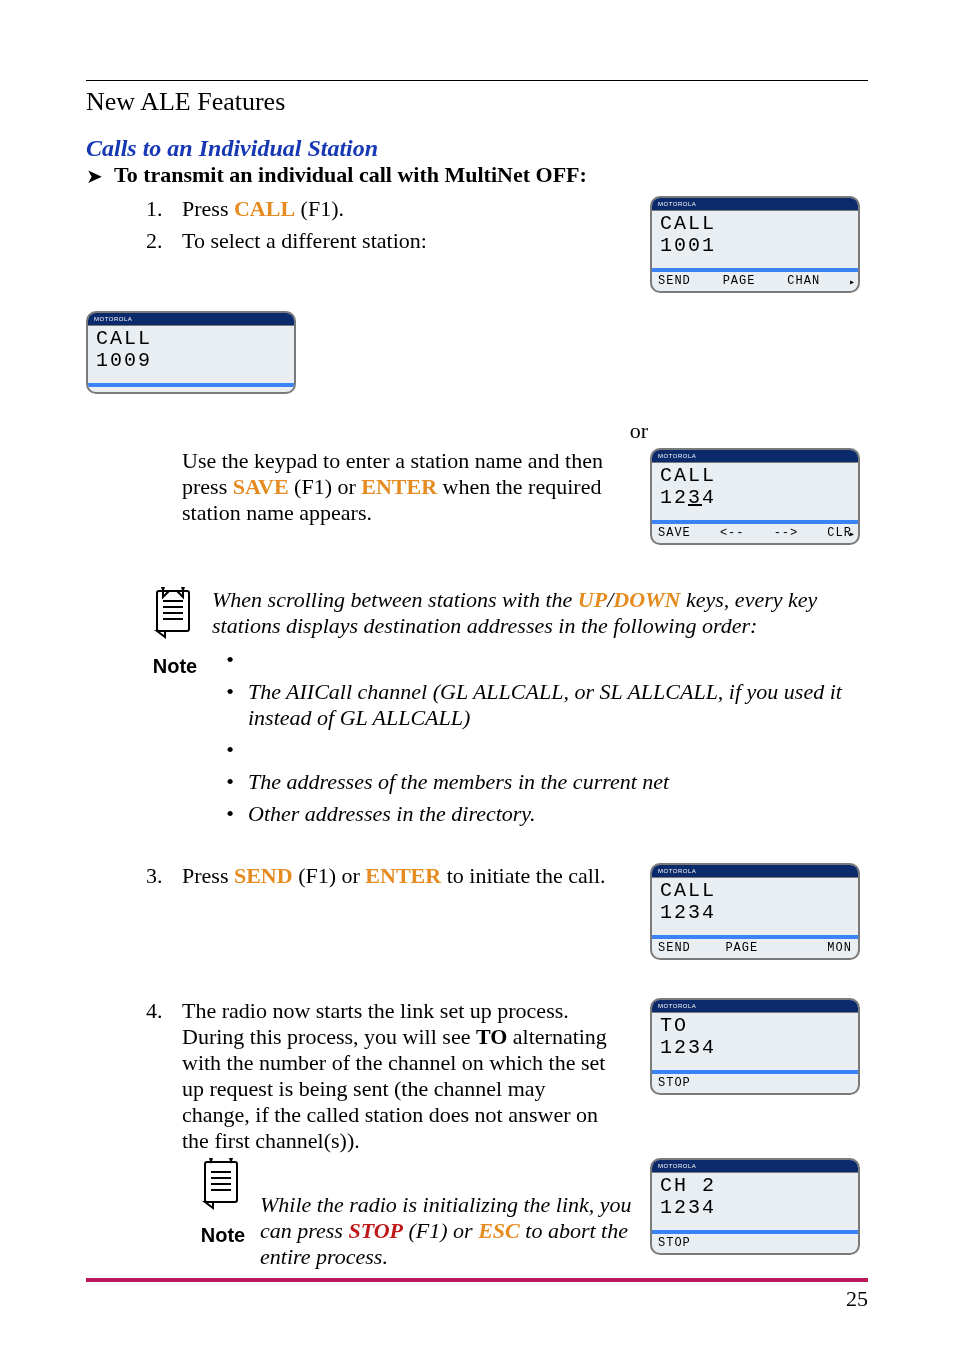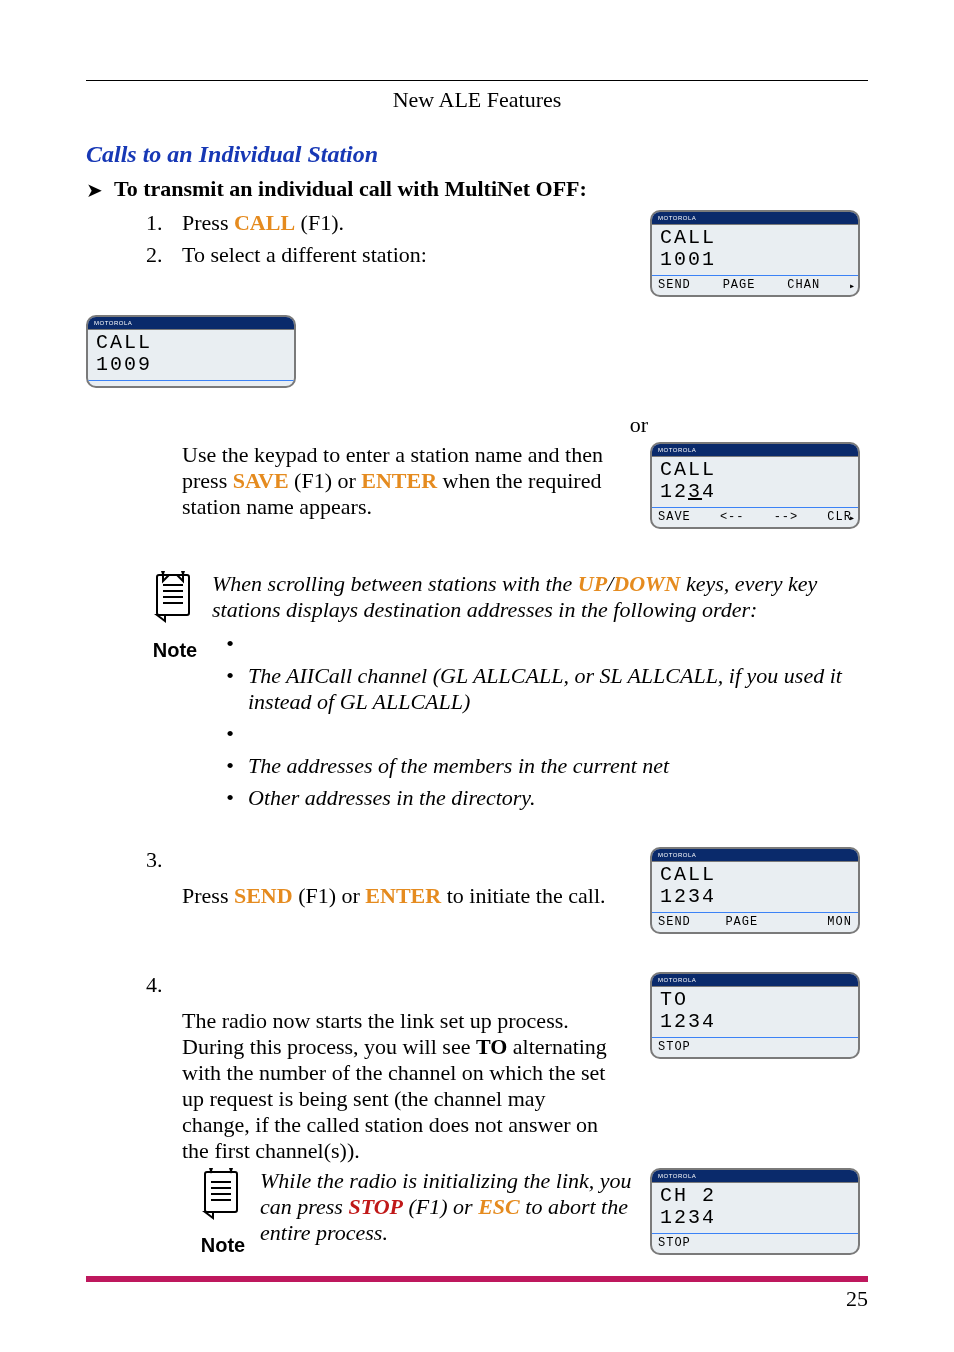--- a/index.html
+++ b/index.html
@@ -15,30 +15,29 @@
     box-sizing: border-box;
     min-height: 1352px;
     display: flex;
     flex-direction: column;
   }
   .header-line {
     border-top: 1px solid #000;
     margin-bottom: 6px;
   }
   .header-text {
-    text-align: center;
-    font-size: 22px;
-    margin-bottom: 28px;
+    text-align: left;
+    font-size: 26px;
+    margin-bottom: 18px;
   }
   .section-title {
     color: #1738b5;
     font-style: italic;
     font-weight: bold;
     font-size: 24px;
-    margin-bottom: 8px;
   }
   .arrow-row {
     display: flex;
     align-items: flex-start;
     margin-bottom: 8px;
     font-size: 22px;
   }
   .arrow {
     width: 28px;
     flex-shrink: 0;
@@ -94,21 +93,21 @@
   }
   .lcd-line1, .lcd-line2 {
     font-family: "Courier New", monospace;
     font-size: 20px;
     letter-spacing: 2px;
     padding: 0 8px;
     line-height: 22px;
     white-space: pre;
   }
   .lcd-line1 { padding-top: 2px; }
-  .lcd-line2 { padding-bottom: 4px; border-bottom: 1px solid #3b82f6;}
+  .lcd-line2 { padding-bottom: 11px; border-bottom: 4px solid #3b82f6;}
   .lcd-under { text-decoration: underline; }
   .lcd-soft {
     display: flex;
     font-family: "Courier New", monospace;
     font-size: 12px;
     letter-spacing: 1px;
     padding: 2px 6px 3px 6px;
     white-space: pre;
     justify-content: space-between;
   }
@@ -159,38 +158,37 @@
     margin-bottom: 6px;
   }
   .note-ul li .bullet {
     width: 36px;
     flex-shrink: 0;
     text-align: center;
     font-style: normal;
   }
   .footer {
     margin-top: auto;
-    border-top: 6px solid #be185d;
+    border-top: 4px solid #be185d;
     padding-top: 4px;
     text-align: right;
     font-size: 22px;
   }
   .step3-block, .step4-block {
     display:flex;
     align-items:flex-start;
     margin-top: 20px;
     margin-left: 60px;
   }
   .step3-block .num, .step4-block .num {
     width:36px; flex-shrink:0;
   }
   .step3-block .txt, .step4-block .txt {
     flex:1; padding-right:32px;
     font-size:22px;
-    margin-top:36px;
   }
   .step3-block .rcol, .step4-block .rcol {
     width:218px; flex-shrink:0;
   }
   .note-icon-svg { width: 52px; height: 52px; }
   .indent-sub {
     margin-left: 96px;
     font-size:22px;
     margin-bottom:4px;
   }
@@ -382,21 +380,21 @@
           <line x1="14" y1="14" x2="34" y2="14" stroke="#000" stroke-width="2"></line>
           <line x1="14" y1="20" x2="34" y2="20" stroke="#000" stroke-width="2"></line>
           <line x1="14" y1="26" x2="34" y2="26" stroke="#000" stroke-width="2"></line>
           <line x1="14" y1="32" x2="34" y2="32" stroke="#000" stroke-width="2"></line>
           <path d="M8 44 L16 50 L16 44 Z" fill="#fff" stroke="#000" stroke-width="2"></path>
           <polygon points="12,0 14,6 16,0" fill="#000"></polygon>
           <polygon points="32,0 34,6 36,0" fill="#000"></polygon>
         </svg>
         <div class="note-label">Note</div>
       </div>
-      <div style="flex:1; font-style:italic; font-size:22px;">
+      <div style="flex:1; font-style:italic; font-size:22px;margin-top:34px;">
         <span>While the radio is initializing the link, you can press </span><span class="red">STOP</span><span> (F1) or </span><span class="orange" style="font-style:italic;">ESC</span><span> to abort the entire process.</span>
       </div>
     </div>
     <div class="right">
       <div class="lcd">
         <div class="lcd-top">
             <span class="lcd-brand">MOTOROLA</span>
           </div>
         <div class="lcd-line1">CH 2</div>
         <div class="lcd-line2">1234</div>

